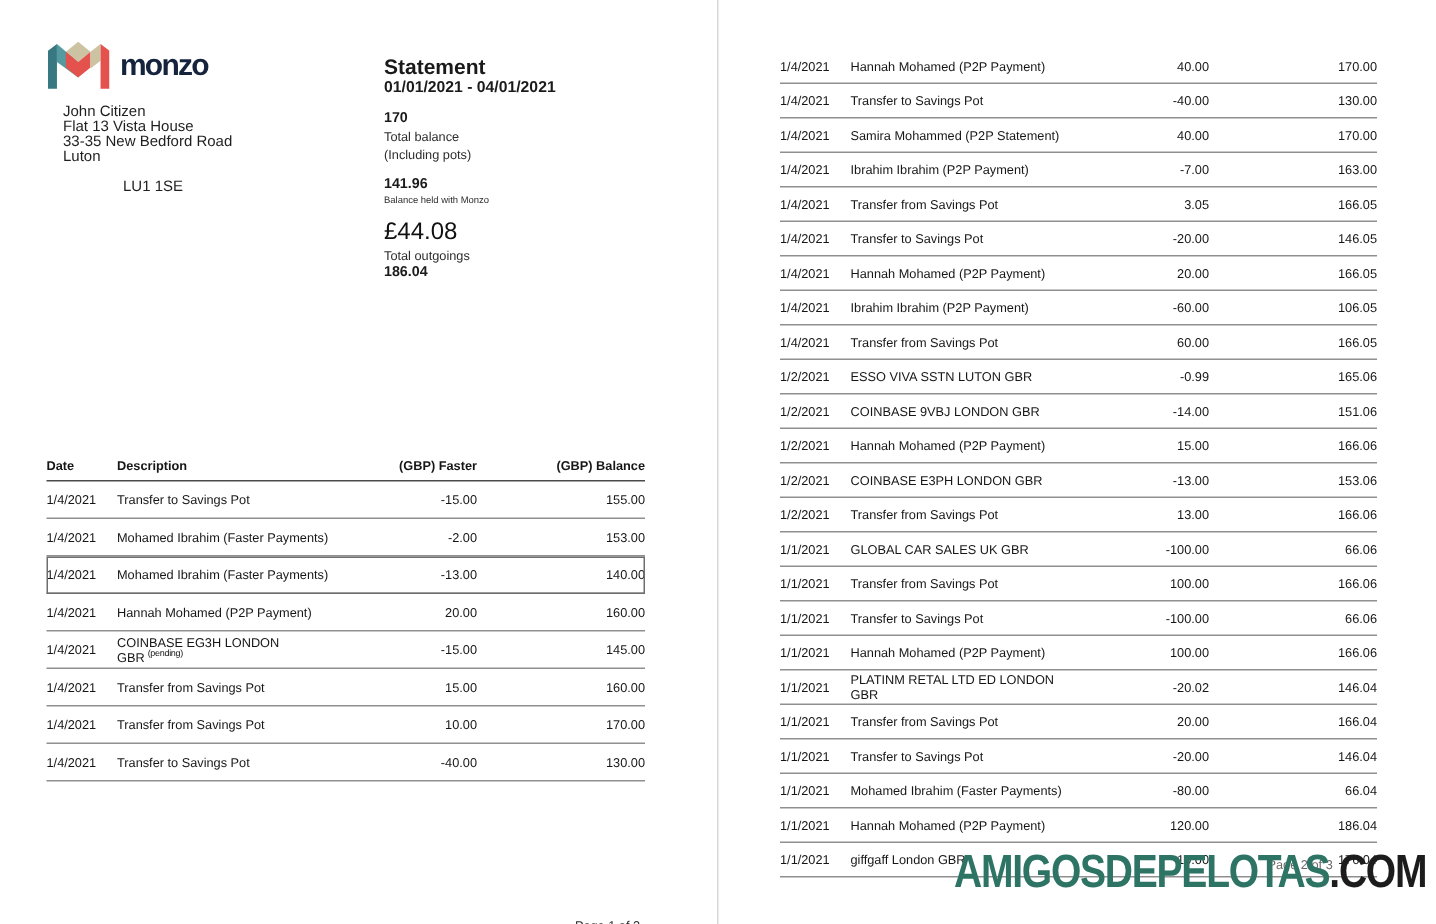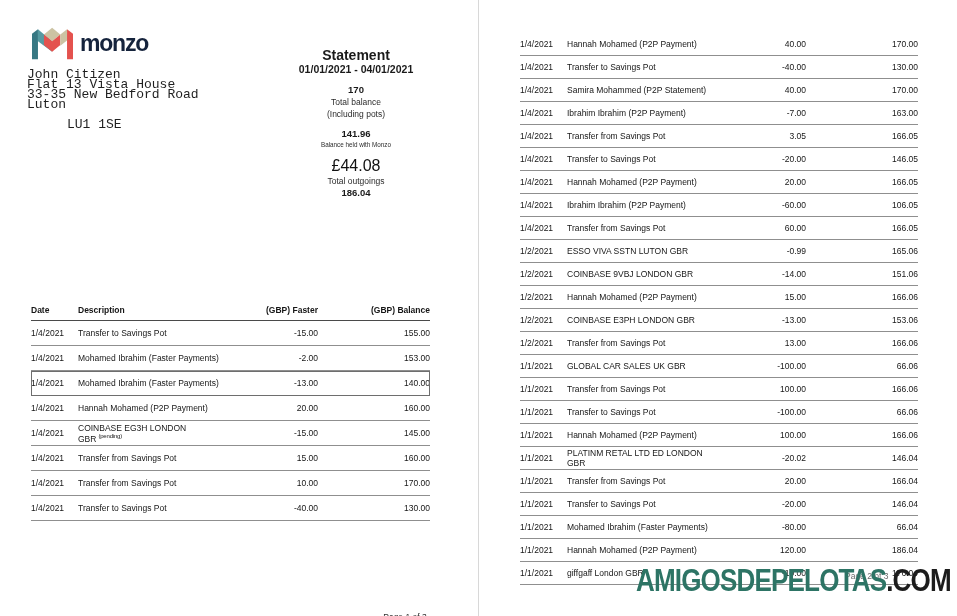--- a/index.html
+++ b/index.html
@@ -6,28 +6,28 @@
   body{
     width:957px;height:616px;position:relative;overflow:hidden;
     background:#ffffff;color:#1a1a1a;
     font-family:"Liberation Sans", sans-serif;
   }
   .page-divider{position:absolute;left:478px;top:0;width:1px;height:616px;background:#d8d8d8;}
 
   
   .logo{position:absolute;left:32px;top:27px;display:flex;align-items:center;gap:7px;}
   .logo svg{width:41px;height:33px;display:block;}
-  .wordmark{font-size:23px;font-weight:800;color:#15233c;letter-spacing:-1.2px;line-height:1;}
-
-  
-  .address{position:absolute;left:27px;top:70px;font-size:13px;line-height:10px;color:#1f1f1f;font-family:Liberation Mono, monospace;}
+  .wordmark{font-size:20px;font-weight:800;color:#15233c;letter-spacing:-1.2px;line-height:1;}
+
+  
+  .address{position:absolute;left:42px;top:70px;font-size:10px;line-height:10px;color:#1f1f1f;}
   .address .postcode{margin-top:10px;margin-left:40px;}
 
   
-  .stmt{position:absolute;left:256px;top:36px;width:200px;text-align:center;margin-top:11px;}
+  .stmt{position:absolute;left:256px;top:36px;width:200px;text-align:left;}
   .stmt-title{font-size:14px;font-weight:700;line-height:16px;}
   .stmt-period{font-size:10.5px;font-weight:700;margin-bottom:9px;}
   .val-bold{font-size:9.5px;font-weight:700;line-height:12px;}
   .lbl{font-size:8.5px;color:#2c2c2c;line-height:12px;}
   .lbl-tiny{font-size:6.3px;color:#2c2c2c;line-height:9px;margin-bottom:8px;}
   .gap{height:8px;}
   .big-out{font-size:16px;font-weight:400;line-height:18px;color:#111;}
 
   
   .txn-table{position:absolute;font-size:8.5px;color:#161616;}

